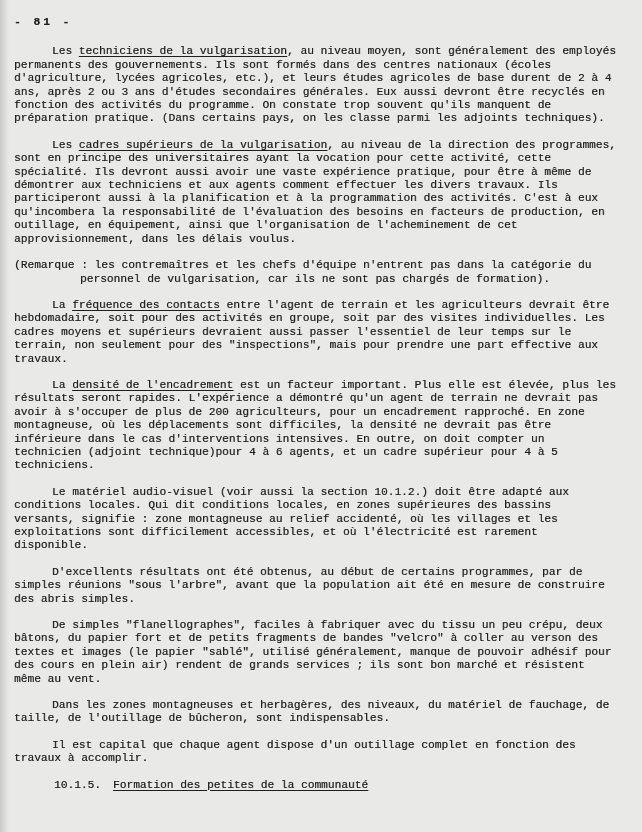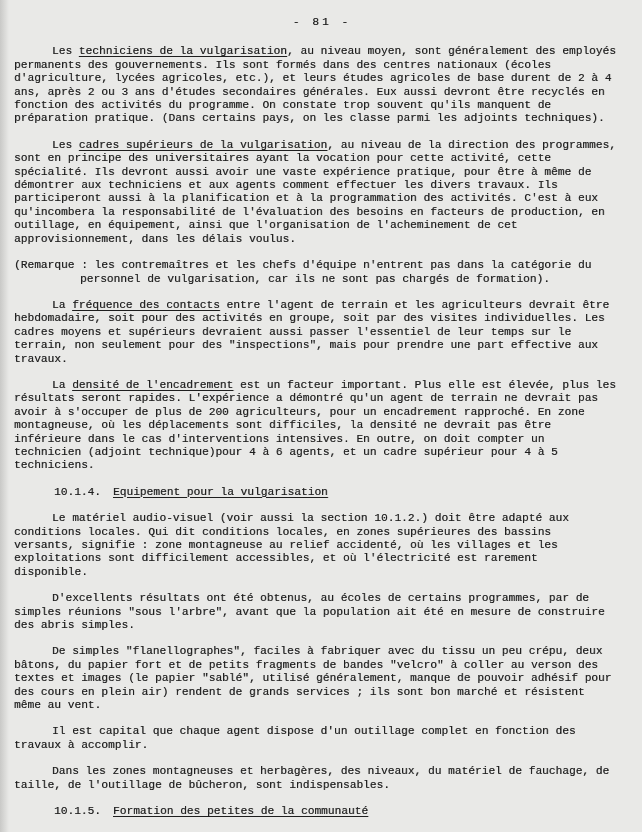--- a/index.html
+++ b/index.html
@@ -18,23 +18,24 @@
     color: #1e1e1e;
     text-shadow: 0.4px 0 0 rgba(25,25,25,0.5);
   }
   .gutter {
     position: absolute;
     left: 0; top: 0;
     width: 9px; height: 832px;
     background: linear-gradient(to right, #c9c9c7, #e9e9e7);
   }
   .pageno {
-    text-align: center;
+    text-align: left;
     letter-spacing: 3px;
     margin: 0 0 16px 0;
+    font-weight: bold;
   }
   p.para {
     margin: 0 12px 13px 0;
     text-indent: 38px;
   }
   p.remark {
     margin: 1px 0 13px 0;
     padding-left: 66px;
     text-indent: -66px;
   }
@@ -54,28 +55,27 @@
   <p class="para"><span>Les </span><span class="u">techniciens de la vulgarisation</span><span>, au niveau moyen, sont généralement des employés permanents des gouvernements. Ils sont formés dans des centres nationaux (écoles d'agriculture, lycées agricoles, etc.), et leurs études agricoles de base durent de 2 à 4 ans, après 2 ou 3 ans d'études secondaires générales. Eux aussi devront être recyclés en fonction des activités du programme. On constate trop souvent qu'ils manquent de préparation pratique. (Dans certains pays, on les classe parmi les adjoints techniques).</span></p>
 
   <p class="para"><span>Les </span><span class="u">cadres supérieurs de la vulgarisation</span><span>, au niveau de la direction des programmes, sont en principe des universitaires ayant la vocation pour cette activité, cette spécialité. Ils devront aussi avoir une vaste expérience pratique, pour être à même de démontrer aux techniciens et aux agents comment effectuer les divers travaux. Ils participeront aussi à la planification et à la programmation des activités. C'est à eux qu'incombera la responsabilité de l'évaluation des besoins en facteurs de production, en outillage, en équipement, ainsi que l'organisation de l'acheminement de cet approvisionnement, dans les délais voulus.</span></p>
 
   <p class="remark"><span>(Remarque : les contremaîtres et les chefs d'équipe n'entrent pas dans la catégorie du personnel de vulgarisation, car ils ne sont pas chargés de formation).</span></p>
 
   <p class="para"><span>La </span><span class="u">fréquence des contacts</span><span> entre l'agent de terrain et les agriculteurs devrait être hebdomadaire, soit pour des activités en groupe, soit par des visites individuelles. Les cadres moyens et supérieurs devraient aussi passer l'essentiel de leur temps sur le terrain, non seulement pour des "inspections", mais pour prendre une part effective aux travaux.</span></p>
 
   <p class="para"><span>La </span><span class="u">densité de l'encadrement</span><span> est un facteur important. Plus elle est élevée, plus les résultats seront rapides. L'expérience a démontré qu'un agent de terrain ne devrait pas avoir à s'occuper de plus de 200 agriculteurs, pour un encadrement rapproché. En zone montagneuse, où les déplacements sont difficiles, la densité ne devrait pas être inférieure dans le cas d'interventions intensives. En outre, on doit compter un technicien (adjoint technique)pour 4 à 6 agents, et un cadre supérieur pour 4 à 5 techniciens.</span></p>
 
-  <div class="heading"><span class="hnum">10.1.4.</span><span class="htitle u">Equipement pour la vulgarisation</span></div>
 
   <p class="para"><span>Le matériel audio-visuel (voir aussi la section 10.1.2.) doit être adapté aux conditions locales. Qui dit conditions locales, en zones supérieures des bassins versants, signifie : zone montagneuse au relief accidenté, où les villages et les exploitations sont difficilement accessibles, et où l'électricité est rarement disponible.</span></p>
 
-  <p class="para"><span>D'excellents résultats ont été obtenus, au écoles de certains programmes, par de simples réunions "sous l'arbre", avant que la population ait été en mesure de construire des abris simples.</span></p>
+  <p class="para"><span>D'excellents résultats ont été obtenus, au début de certains programmes, par de simples réunions "sous l'arbre", avant que la population ait été en mesure de construire des abris simples.</span></p>
 
   <p class="para"><span>De simples "flanellographes", faciles à fabriquer avec du tissu un peu crépu, deux bâtons, du papier fort et de petits fragments de bandes "velcro" à coller au verson des textes et images (le papier "sablé", utilisé généralement, manque de pouvoir adhésif pour des cours en plein air) rendent de grands services ; ils sont bon marché et résistent même au vent.</span></p>
 
+  <p class="para"><span>Dans les zones montagneuses et herbagères, des niveaux, du matériel de fauchage, de taille, de l'outillage de bûcheron, sont indispensables.</span></p>
+
   <p class="para"><span>Il est capital que chaque agent dispose d'un outillage complet en fonction des travaux à accomplir.</span></p>
-
-  <p class="para"><span>Dans les zones montagneuses et herbagères, des niveaux, du matériel de fauchage, de taille, de l'outillage de bûcheron, sont indispensables.</span></p>
 
 
   <div class="heading"><span class="hnum">10.1.5.</span><span class="htitle u">Formation des petites de la communauté</span></div>
 
 </div>
 
 </body></html>

